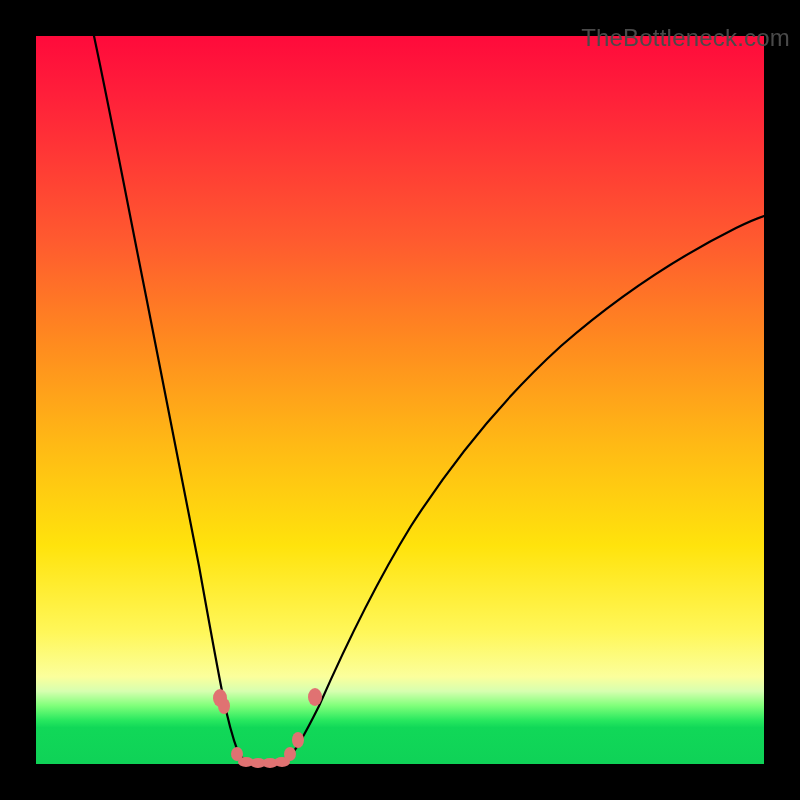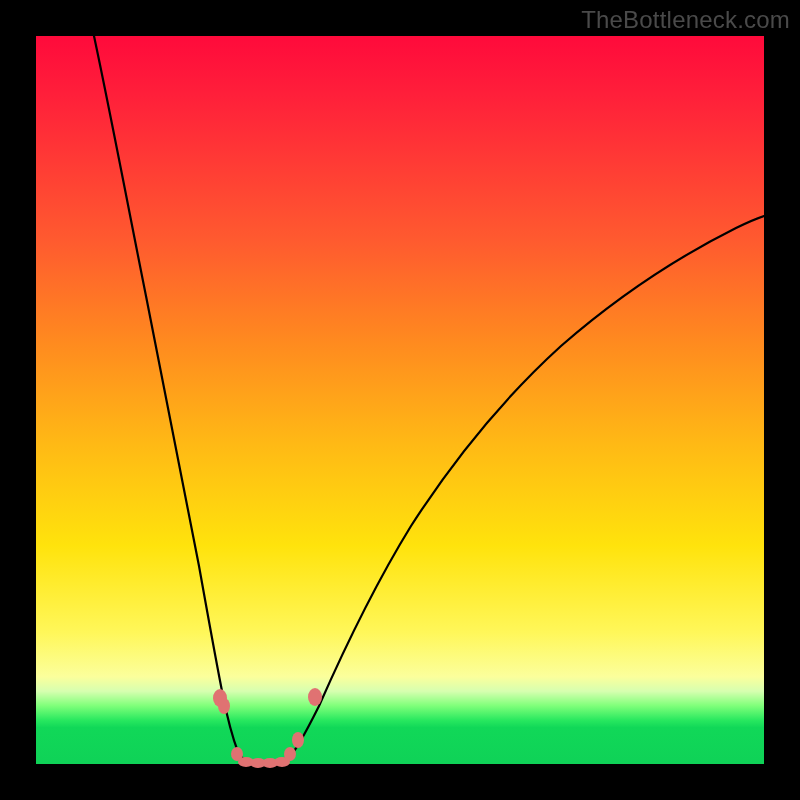--- a/index.html
+++ b/index.html
@@ -38,21 +38,21 @@
       #fbff9c 88%,
       #d7ffb0 90%,
       #7fff7a 92%,
       #28e85f 94%,
       #11d858 95%,
       #0fd257 100%
     );
   }
   .watermark {
     position: absolute;
-    top: 6px;
+    top: 24px;
     right: 10px;
     color: #4a4a4a;
     font-size: 24px;
     font-weight: 500;
     letter-spacing: 0.2px;
     user-select: none;
   }
   svg.curves {
     position: absolute;
     left: 0;

